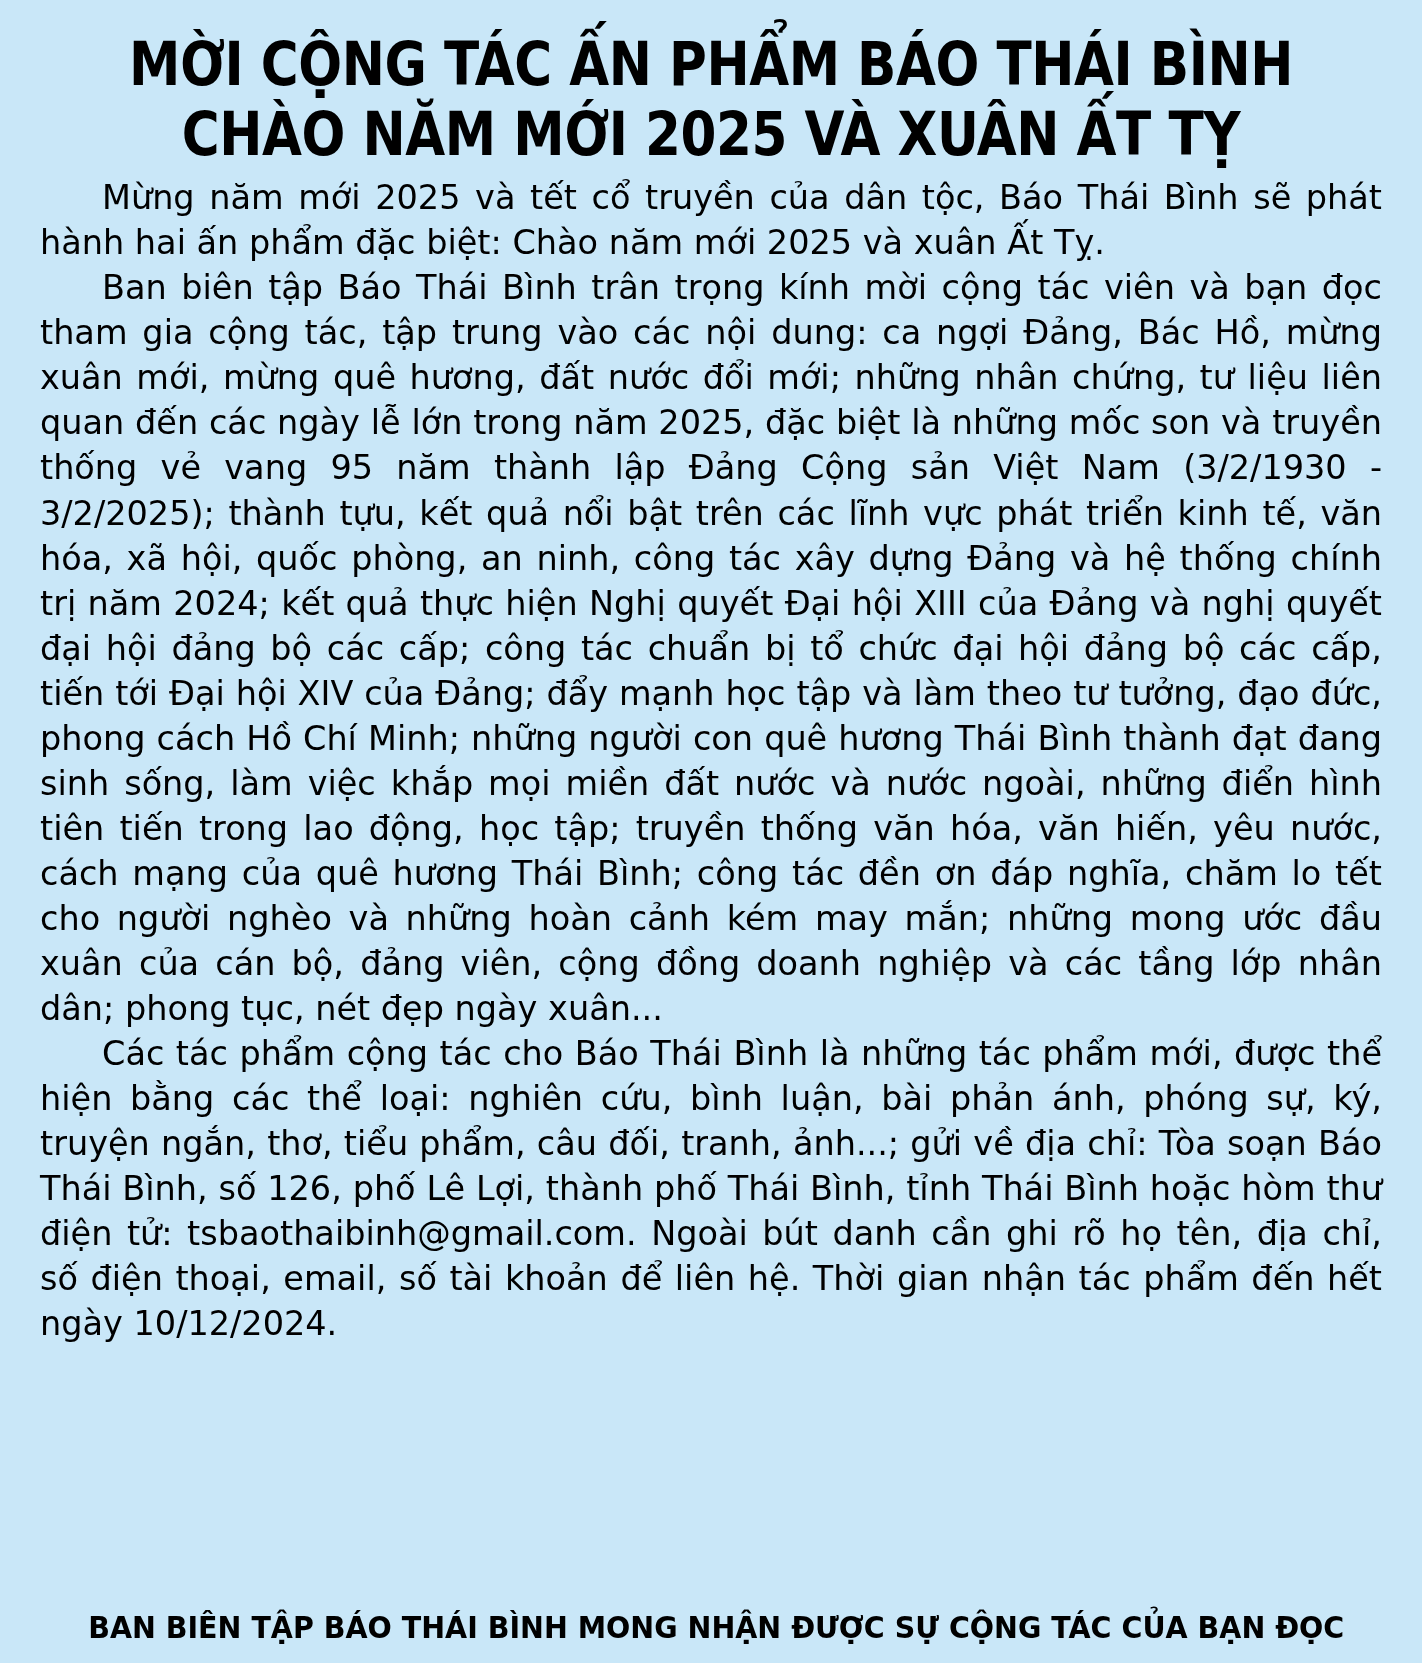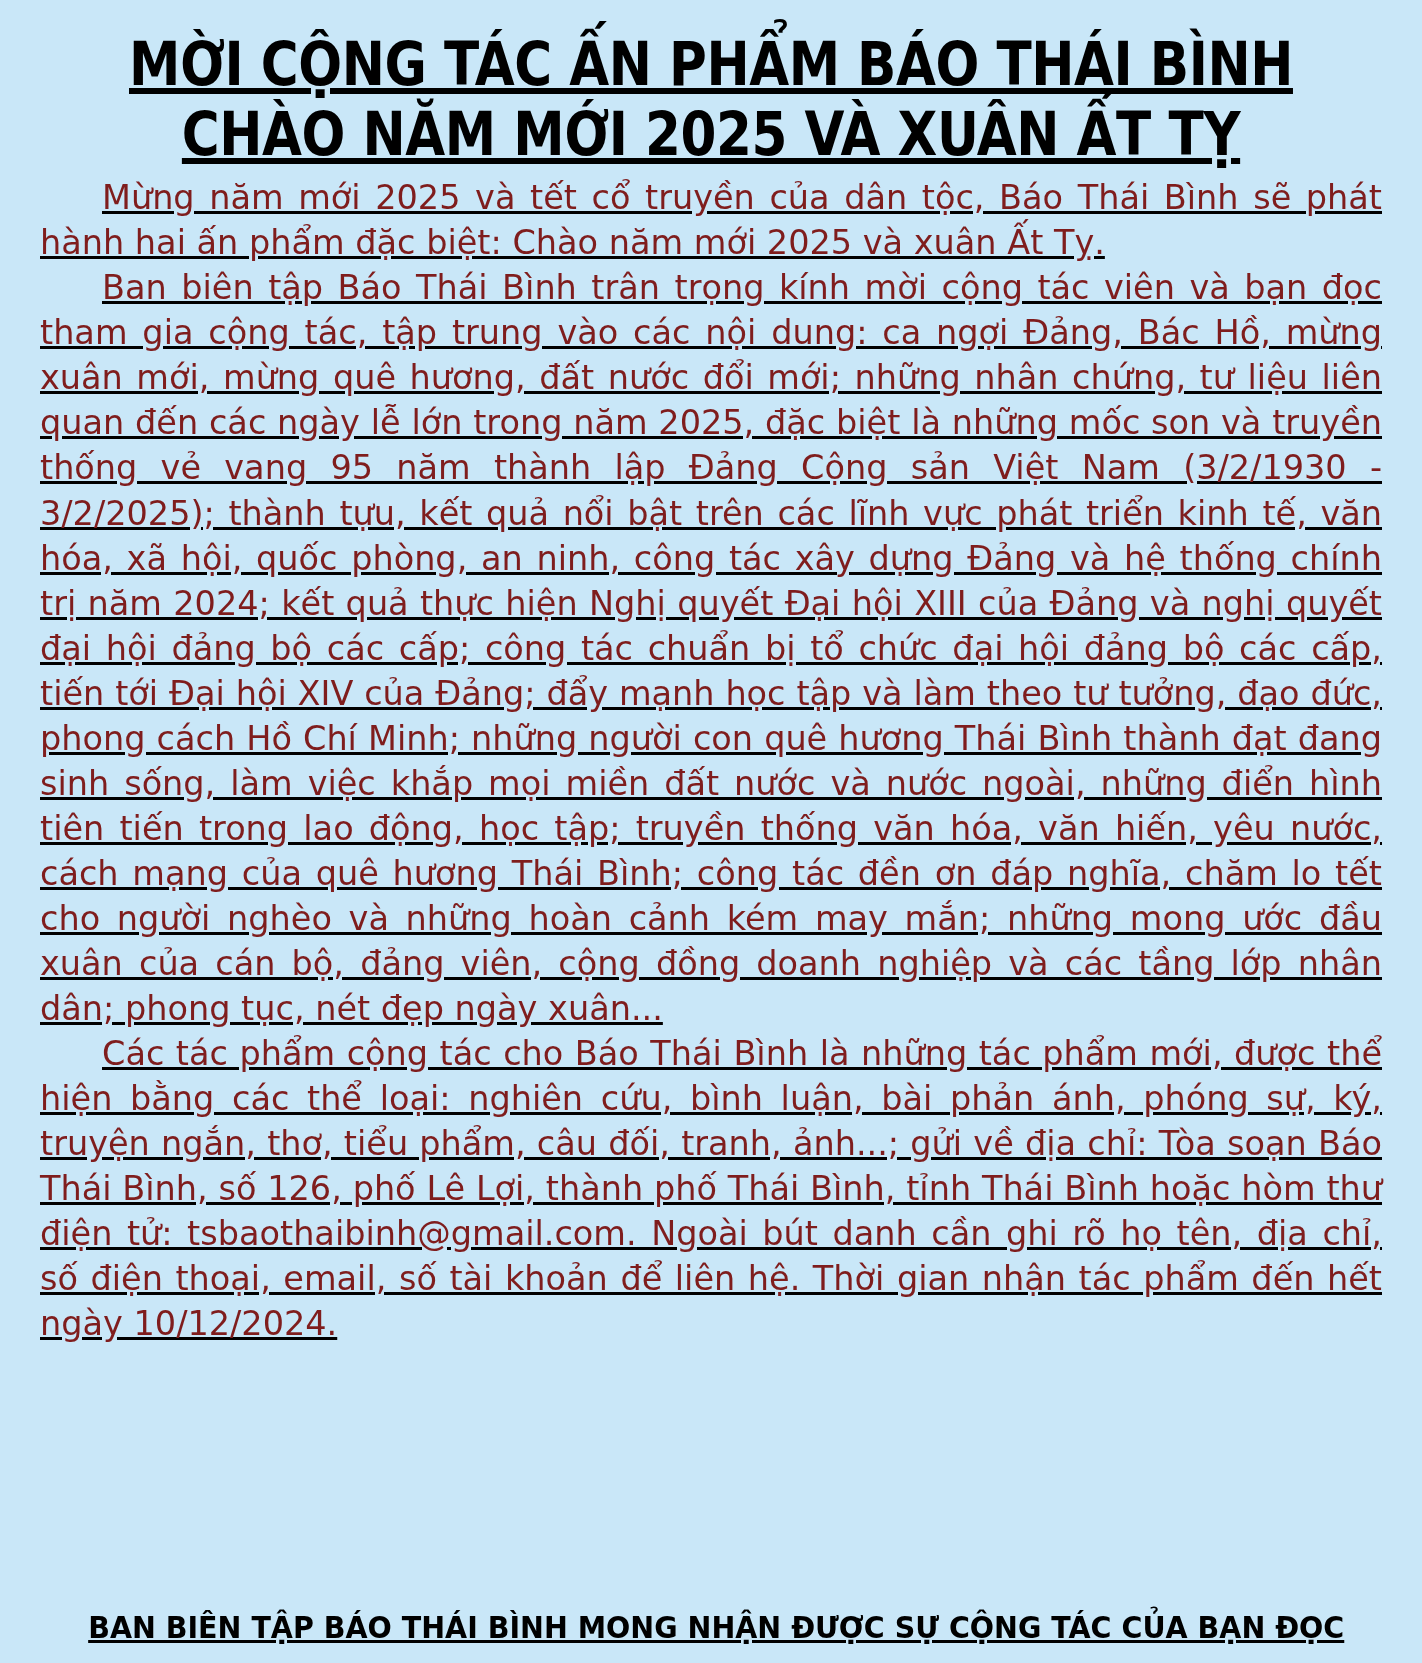--- a/index.html
+++ b/index.html
@@ -15,40 +15,39 @@
     overflow: hidden;
   }
   .page {
     box-sizing: border-box;
     width: 1422px;
     height: 1663px;
     background: #c9e7f8;
     padding: 30px 34px 18px 34px;
     display: flex;
     flex-direction: column;
-    text-decoration: underline;
   }
   .headline {
     text-align: center;
     color: #000000;
     font-family: "DejaVu Sans", sans-serif;
     font-weight: 700;
     font-size: 60px;
     line-height: 1.16;
     letter-spacing: -0.5px;
     transform: scaleX(0.86);
     transform-origin: center top;
     margin: 0 0 6px 0;
   }
   .headline .line {
     display: block;
     white-space: nowrap;
   }
   .body-text {
-    color: #7f1d1d;
+    color: #000000;
     font-family: "DejaVu Sans", sans-serif;
     font-size: 33.5px;
     line-height: 1.345;
     text-align: justify;
     text-justify: inter-word;
     margin: 0;
     padding: 0 6px;
     flex: 1 1 auto;
   }
   .body-text p {

